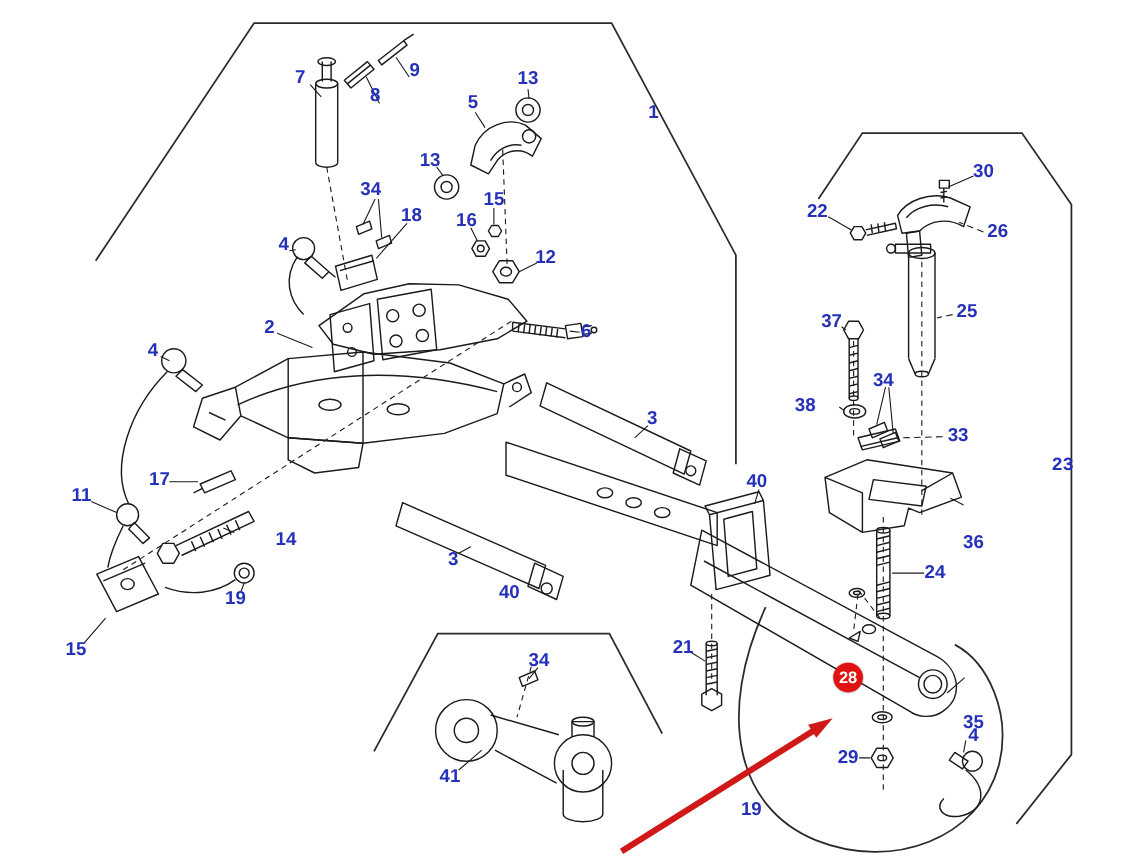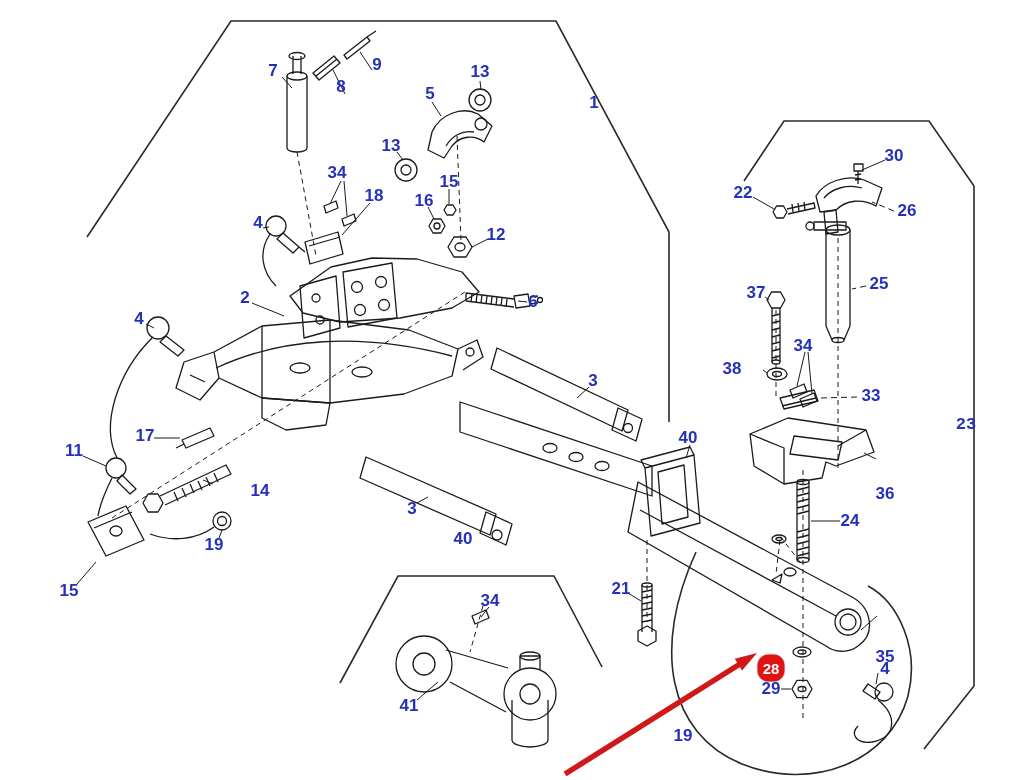--- a/index.html
+++ b/index.html
@@ -335,20 +335,20 @@
       <div class="part-label" style="left: 688px; top: 437px;">40</div>
       <div class="part-label" style="left: 212px; top: 490px; margin-left: 48px;">14</div>
       <div class="part-label" style="left: 412px; top: 508px;">3</div>
       <div class="part-label" style="left: 850px; top: 520px;">24</div>
       <div class="part-label" style="left: 214px; top: 544px;">19</div>
       <div class="part-label" style="left: 69px; top: 590px;">15</div>
       <div class="part-label" style="left: 621px; top: 588px;">21</div>
       <div class="part-label" style="left: 463px; top: 538px;">40</div>
       <div class="part-label" style="left: 490px; top: 600px;">34</div>
       <div class="part-label" style="left: 885px; top: 610px; margin-top: 46px;">35</div>
-      <div class="part-label highlight" style="left: 771px; top: 668px; border-radius: 11px;">28</div>
+      <div class="part-label highlight" style="left: 771px; top: 616px;">28</div>
       <div class="part-label" style="left: 771px; top: 688px;">29</div>
       <div class="part-label" style="left: 885px; top: 668px;">4</div>
       <div class="part-label" style="left: 409px; top: 705px;">41</div>
       <div class="part-label" style="left: 683px; top: 735px;">19</div>
     </div>
 
 </div>
 
 </body></html>

